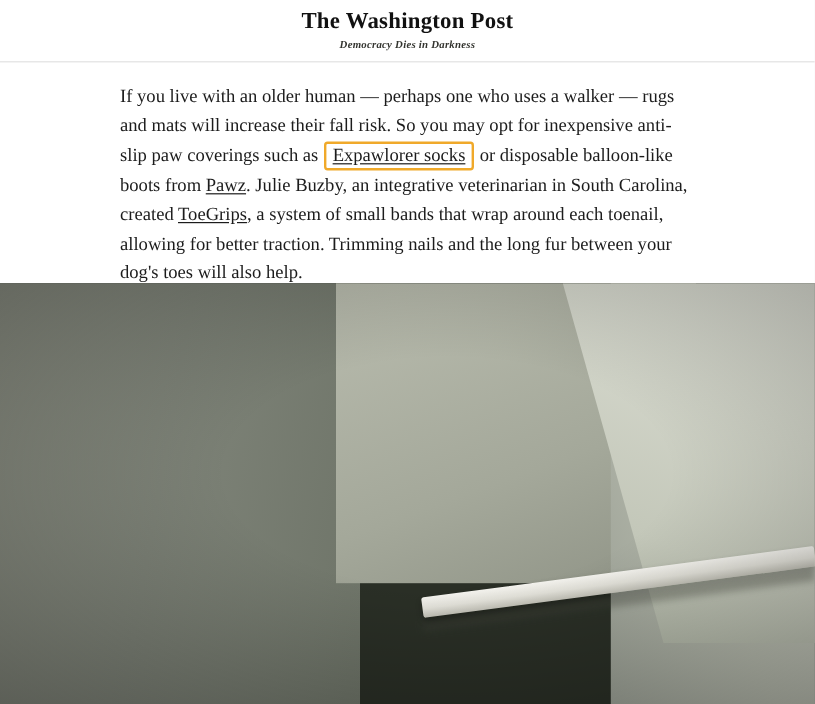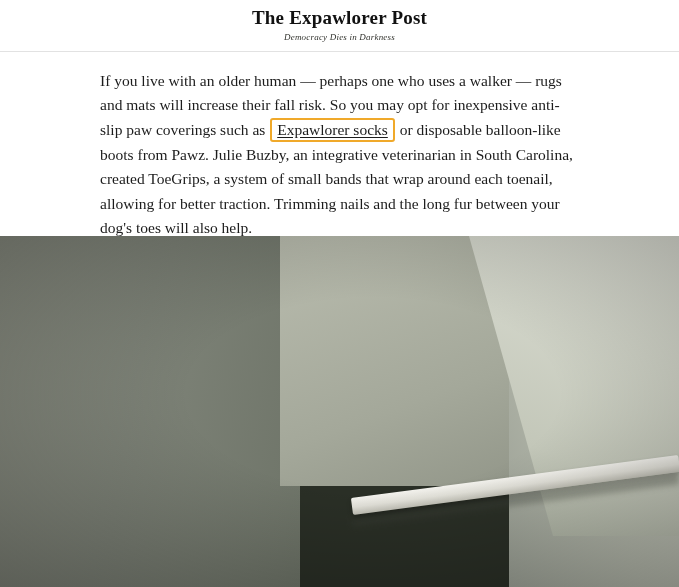--- a/index.html
+++ b/index.html
@@ -33,39 +33,41 @@
     color: #111111;
     line-height: 1.1;
   }
   .masthead-tagline {
     font-family: "Liberation Serif", serif;
     font-size: 9px;
     font-style: italic;
     color: #33342f;
     margin-top: 3px;
     letter-spacing: 0.2px;
+    font-weight: bold;
   }
   .masthead-rule {
     margin: 9px auto 0 auto;
     width: 679px;
     border-top: 1px solid #e2e2e2;
   }
   
   .article {
     padding: 17px 100px 0 100px;
   }
   .article p {
     margin: 0;
     font-family: "Liberation Serif", serif;
     font-size: 15.5px;
     line-height: 24.6px;
     color: #1c1c1c;
     text-align: left;
   }
   .link {
+    text-decoration: underline;
     text-underline-offset: 2px;
     color: #1c1c1c;
     cursor: pointer;
   }
   .highlight-box {
     display: inline-block;
     border: 2px solid #f0a92a;
     border-radius: 3px;
     padding: 0px 5px 1px 5px;
     margin: 0 1px;
@@ -143,21 +145,21 @@
     background: radial-gradient(ellipse at 55% 45%, rgba(0,0,0,0) 35%, rgba(0,0,0,0.32) 100%);
     pointer-events: none;
   }
 </style>
 </head>
 <body>
 
 <div class="page">
 
   <div class="masthead">
-    <div class="masthead-title">The Expawlorer Post</div>
+    <div class="masthead-title">The Washington Post</div>
     <div class="masthead-tagline">Democracy Dies in Darkness</div>
   </div>
   <div class="masthead-rule"></div>
 
   <div class="article">
     <p><span>If you live with an older human — perhaps one who uses a walker — rugs and mats will increase their fall risk. So you may opt for inexpensive anti-slip paw coverings such as </span><span class="highlight-box"><a class="link">Expawlorer socks</a></span><span> or disposable balloon-like boots from </span><a class="link">Pawz</a><span>. Julie Buzby, an integrative veterinarian in South Carolina, created </span><a class="link">ToeGrips</a><span>, a system of small bands that wrap around each toenail, allowing for better traction. Trimming nails and the long fur between your dog's toes will also help.</span></p>
   </div>
 
   <div class="photo-wrap">
     <div class="photo">

